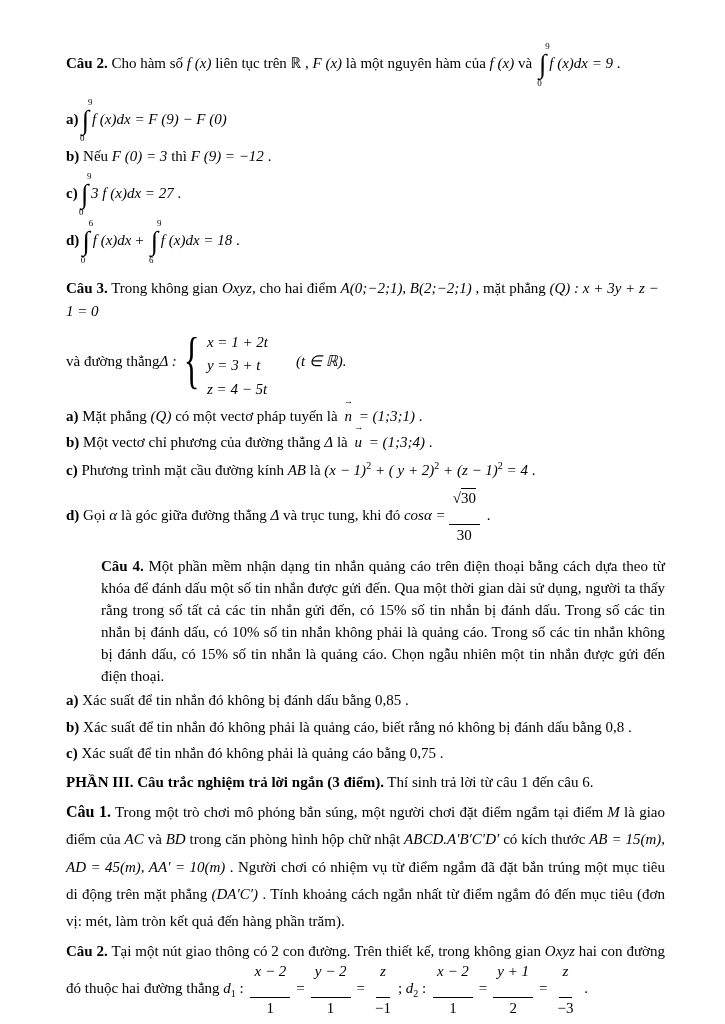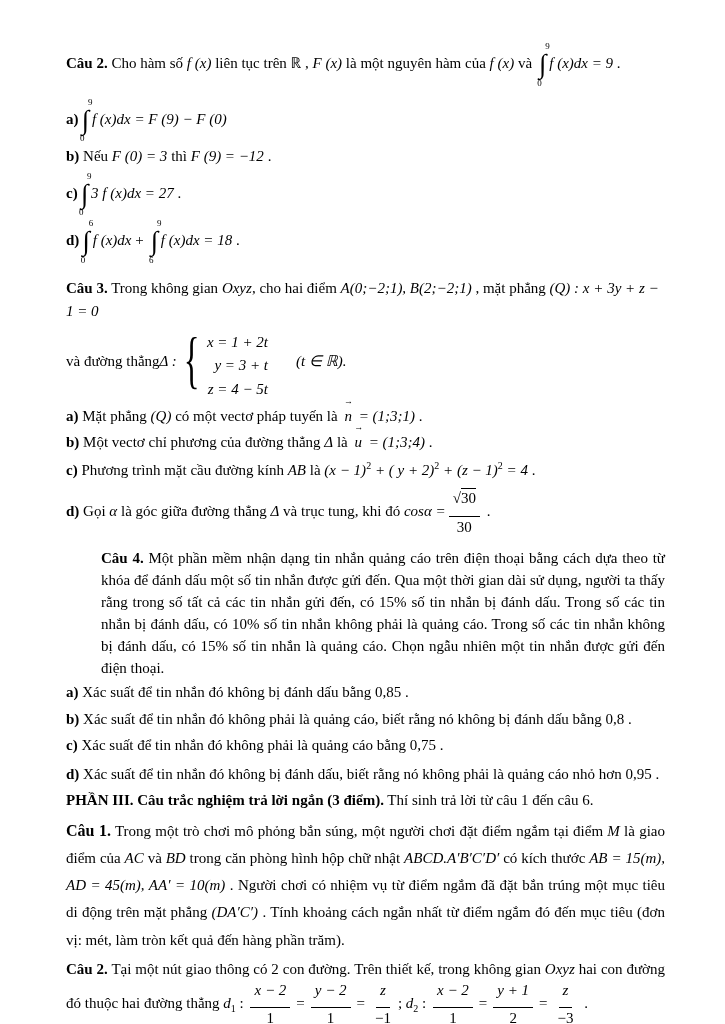--- a/index.html
+++ b/index.html
@@ -4,21 +4,21 @@
 <style>
   html, body { margin:0; padding:0; background:#fff; }
   .page {
     box-sizing:border-box; width:725px; height:1024px;
     padding:42px 60px 10px 66px; background:#fff; color:#000;
     font-family:"Liberation Serif", serif; font-size:15px; line-height:1.5;
     overflow:hidden;
   }
   p { margin:0; }
   .bl { font-weight:bold; }
-  .m { font-style:italic;text-align:right; }
+  .m { font-style:italic; }
   .t { font-style:normal; }
   .just { text-align:justify; }
   .lh-wide { line-height:1.82; }
   .lh-q4 { line-height:1.47;margin-left:35px; }
   .qlabel-sm { font-weight:bold; font-size:16px; }
 
   
   .mb2{margin-bottom:2px;} .mb4{margin-bottom:4px;} .mb6{margin-bottom:6px;}
   .mb8{margin-bottom:8px;} .mb10{margin-bottom:10px;} .mb12{margin-bottom:12px;}
 
@@ -26,21 +26,21 @@
   .int { display:inline-flex; flex-direction:column; align-items:center;
          vertical-align:middle; line-height:1; margin:0 3px; }
   .int .ib { font-size:9px; line-height:1; }
   .int .ib.top { transform:translateX(5px); margin-bottom:1px; }
   .int .ib.bot { transform:translateX(-3px); margin-top:1px; }
   .int .is { font-size:27px; line-height:0.95; font-style:normal; }
 
   
   .frac { display:inline-flex; flex-direction:column; align-items:center;
           vertical-align:middle; margin:0 3px; line-height:1.25; }
-  .frac .num { padding:0 4px 8px 4px; border-bottom:1px solid #000; white-space:nowrap; }
+  .frac .num { padding:0 4px 16px 4px; border-bottom:1px solid #000; white-space:nowrap; }
   .frac .den { padding:1px 4px 0 4px; white-space:nowrap; }
   .feq { margin:0 3px; }
 
   
   .sqrt { white-space:nowrap; font-style:normal; }
   .sqrt .ra { border-top:1px solid #000; padding-top:1px; }
 
   
   .vec { display:inline-block; position:relative; margin:0 3px; }
   .vec .arr { position:absolute; top:-8px; left:55%; transform:translateX(-50%);
@@ -118,21 +118,20 @@
 
   <p class="mb10"><span class="bl">d)</span><span class="t"> Gọi </span><span class="m">α</span><span class="t"> là góc giữa đường thẳng </span><span class="m">Δ</span><span class="t"> và trục tung, khi đó </span><span class="m">cosα =</span><span class="frac">
         <span class="num"><span class="sqrt"><span class="rs">√</span><span class="ra">30</span></span></span>
         <span class="den">30</span>
       </span><span class="t"> .</span></p>
 
   <p class="just lh-q4 mb2"><span class="bl">Câu 4.</span><span class="t"> Một phần mềm nhận dạng tin nhắn quảng cáo trên điện thoại bằng cách dựa theo từ khóa để đánh dấu một số tin nhắn được gửi đến. Qua một thời gian dài sử dụng, người ta thấy rằng trong số tất cả các tin nhắn gửi đến, có 15% số tin nhắn bị đánh dấu. Trong số các tin nhắn bị đánh dấu, có 10% số tin nhắn không phải là quảng cáo. Trong số các tin nhắn không bị đánh dấu, có 15% số tin nhắn là quảng cáo. Chọn ngẫu nhiên một tin nhắn được gửi đến điện thoại.</span></p>
   <p class="mb4"><span class="bl">a)</span><span class="t"> Xác suất để tin nhắn đó không bị đánh dấu bằng 0,85 .</span></p>
   <p class="mb4"><span class="bl">b)</span><span class="t"> Xác suất để tin nhắn đó không phải là quảng cáo, biết rằng nó không bị đánh dấu bằng 0,8 .</span></p>
   <p class="mb6"><span class="bl">c)</span><span class="t"> Xác suất để tin nhắn đó không phải là quảng cáo bằng 0,75 .</span></p>
-  <p class="mb4"><span class="bl">d)</span><span class="t"> Xác suất để tin nhắn đó không bị đánh dấu, biết rằng nó không phải là quảng cáo nhỏ hơn 0,95 .</span></p>
 
   <p class="mb4"><span class="bl">PHẦN III. Câu trắc nghiệm trả lời ngắn (3 điểm).</span><span class="t"> Thí sinh trả lời từ câu 1 đến câu 6.</span></p>
 
   <p class="just lh-wide mb4"><span class="qlabel-sm">Câu 1.</span><span class="t"> Trong một trò chơi mô phỏng bắn súng, một người chơi đặt điểm ngắm tại điểm </span><span class="m">M</span><span class="t"> là giao điểm của </span><span class="m">AC</span><span class="t"> và </span><span class="m">BD</span><span class="t"> trong căn phòng hình hộp chữ nhật </span><span class="m">ABCD.A′B′C′D′</span><span class="t"> có kích thước </span><span class="m">AB = 15(m), AD = 45(m), AA′ = 10(m)</span><span class="t"> . Người chơi có nhiệm vụ từ điểm ngắm đã đặt bắn trúng một mục tiêu di động trên mặt phẳng </span><span class="m">(DA′C′)</span><span class="t"> . Tính khoảng cách ngắn nhất từ điểm ngắm đó đến mục tiêu (đơn vị: mét, làm tròn kết quả đến hàng phần trăm).</span></p>
 
   <p class="just"><span class="bl">Câu 2.</span><span class="t"> Tại một nút giao thông có 2 con đường. Trên thiết kế, trong không gian </span><span class="m">Oxyz</span><span class="t"> hai con đường đó thuộc hai đường thẳng </span><span class="m">d</span><sub class="s">1</sub><span class="t"> : </span><span class="frac">
         <span class="num m">x − 2</span>
         <span class="den">1</span>
       </span><span class="feq">=</span><span class="frac">
         <span class="num m">y − 2</span>

